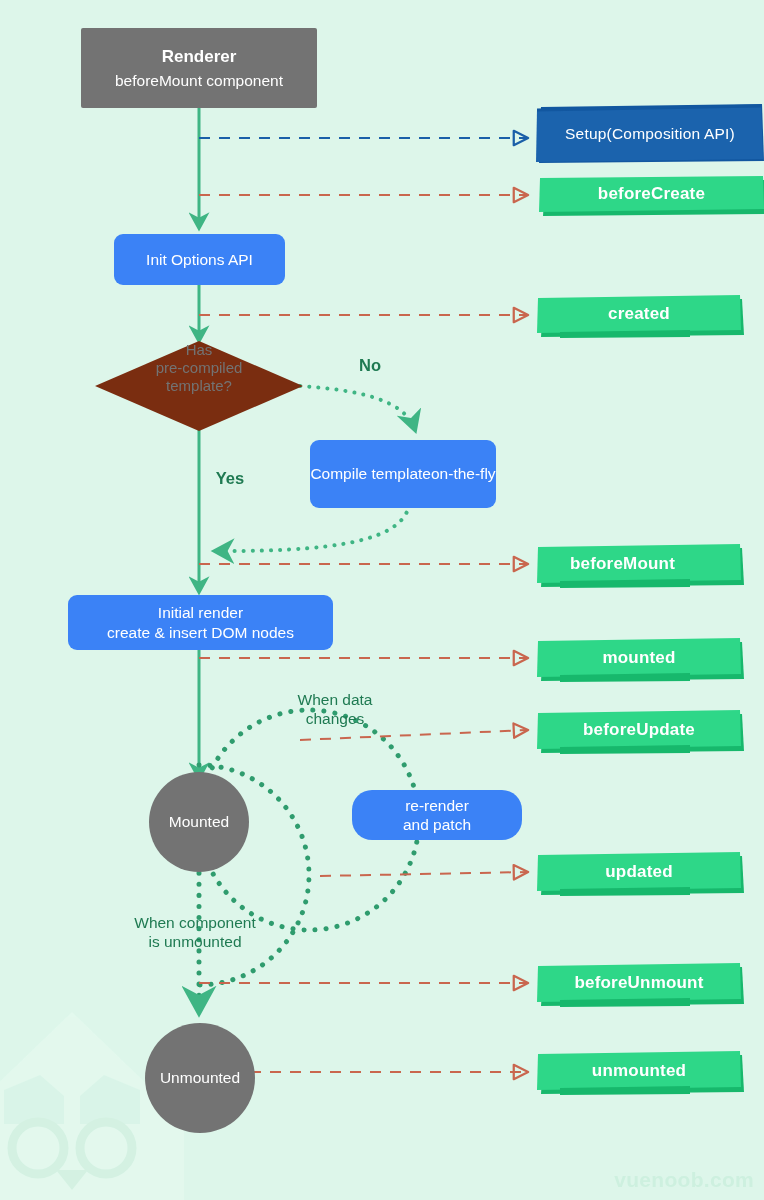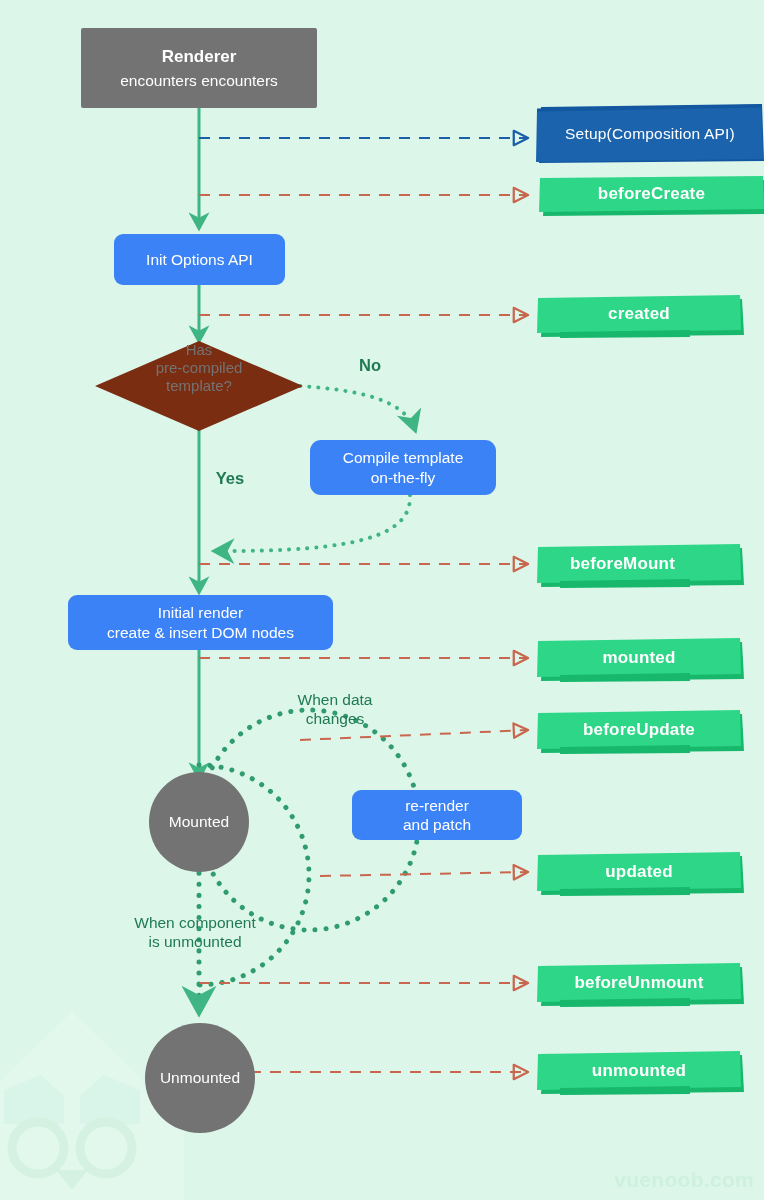--- a/index.html
+++ b/index.html
@@ -165,50 +165,50 @@
 
     <line x1="199" y1="983" x2="528" y2="983" stroke="#c9664e" stroke-width="2" stroke-dasharray="11 9" marker-end="url(#redOpenArrow)"></line>
 
     <line x1="250" y1="1072" x2="528" y2="1072" stroke="#c9664e" stroke-width="2" stroke-dasharray="11 9" marker-end="url(#redOpenArrow)"></line>
 
     <polygon points="199,341 303,386 199,431 95,386" fill="#7a2d10"></polygon>
   </svg>
 
   <div class="node blue blue-rect" style="left:81px;top:28px;width:236px;height:80px;flex-direction:column;">
     <span class="ln" style="font-weight:bold;font-size:17px;">Renderer</span>
-    <span class="ln" style="font-size:15.5px;margin-top:4px;">encounters encounters</span>
+    <span class="ln" style="font-size:15.5px;margin-top:4px;">beforeMount component</span>
   </div>
 
   <div class="node proc" style="left:114px;top:234px;width:171px;height:51px;">
     <span>Init Options API</span>
   </div>
 
   <div class="diamond-wrap" style="left:95px;top:341px;width:208px;height:90px;">
     <div class="diamond-label">
       <span>Has</span>
       <span>pre-compiled</span>
       <span>template?</span>
     </div>
   </div>
 
-  <div class="node proc" style="left:310px;top:440px;width:186px;height:55px;flex-direction:column;border-radius:11px;">
+  <div class="node proc" style="left:310px;top:440px;width:186px;height:68px;">
     <span class="ln">Compile template</span>
     <span class="ln">on-the-fly</span>
   </div>
 
   <div class="node proc" style="left:68px;top:595px;width:265px;height:55px;flex-direction:column;">
     <span class="ln">Initial render</span>
     <span class="ln">create &amp; insert DOM nodes</span>
   </div>
 
   <div class="node blue circle" style="left:149px;top:772px;width:100px;height:100px;">
     <span>Mounted</span>
   </div>
 
-  <div class="node proc" style="left:352px;top:790px;width:170px;height:50px;flex-direction:column;">
+  <div class="node proc" style="left:352px;top:790px;width:170px;height:50px;flex-direction:column;border-radius:20px;">
     <span class="ln">re-render</span>
     <span class="ln">and patch</span>
   </div>
 
   <div class="node blue circle" style="left:145px;top:1023px;width:110px;height:110px;">
     <span>Unmounted</span>
   </div>
 
   <div class="hook hook-blue" style="left:537px;top:106px;width:226px;height:56px;">
     <div class="hook-text">

